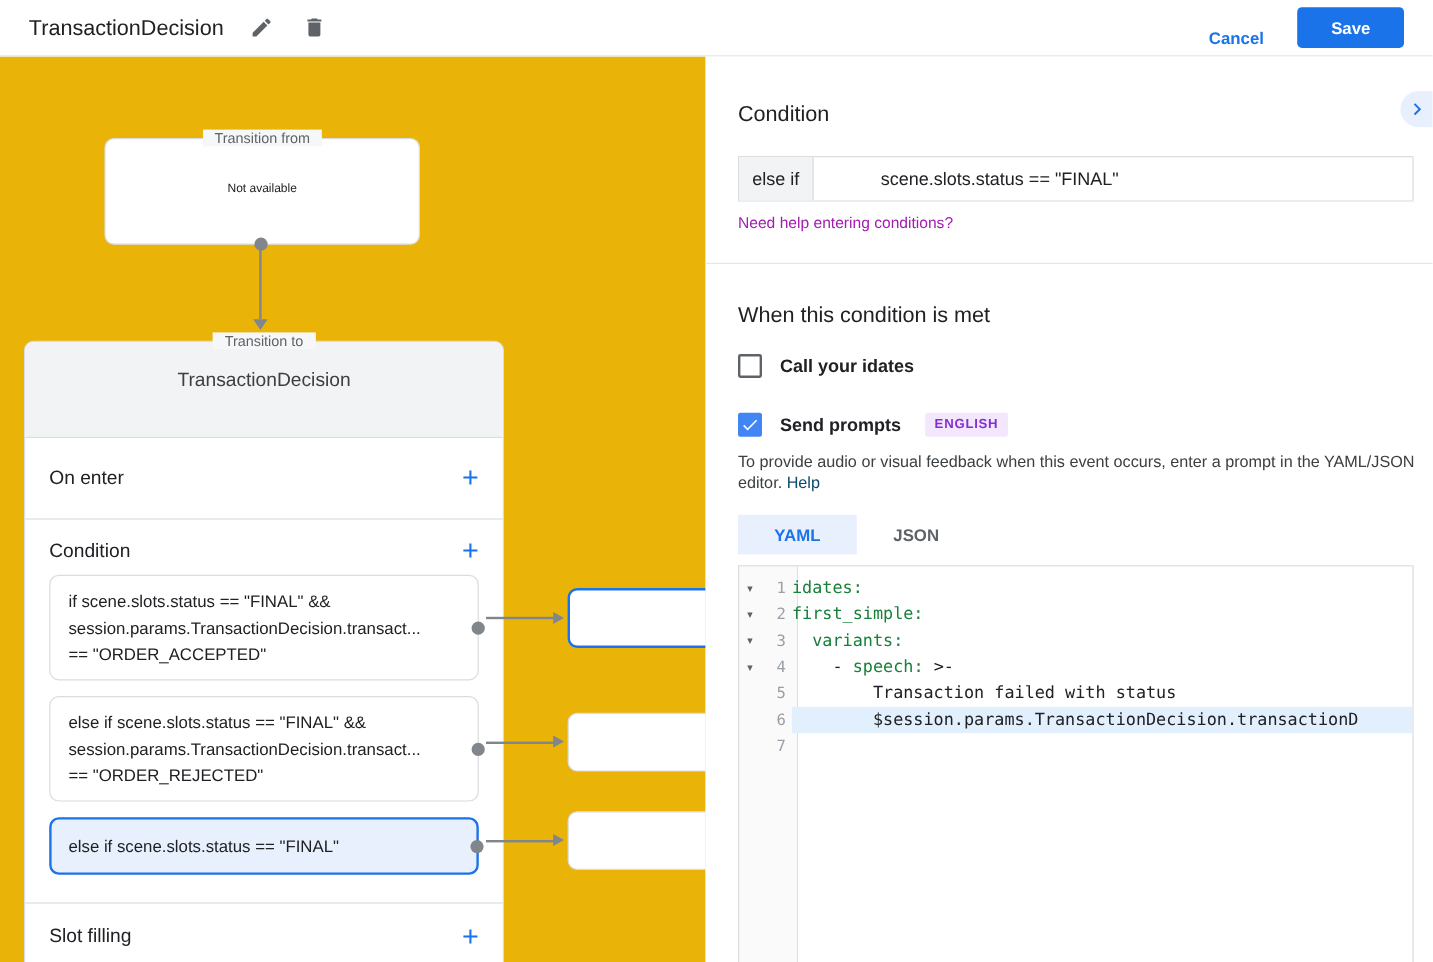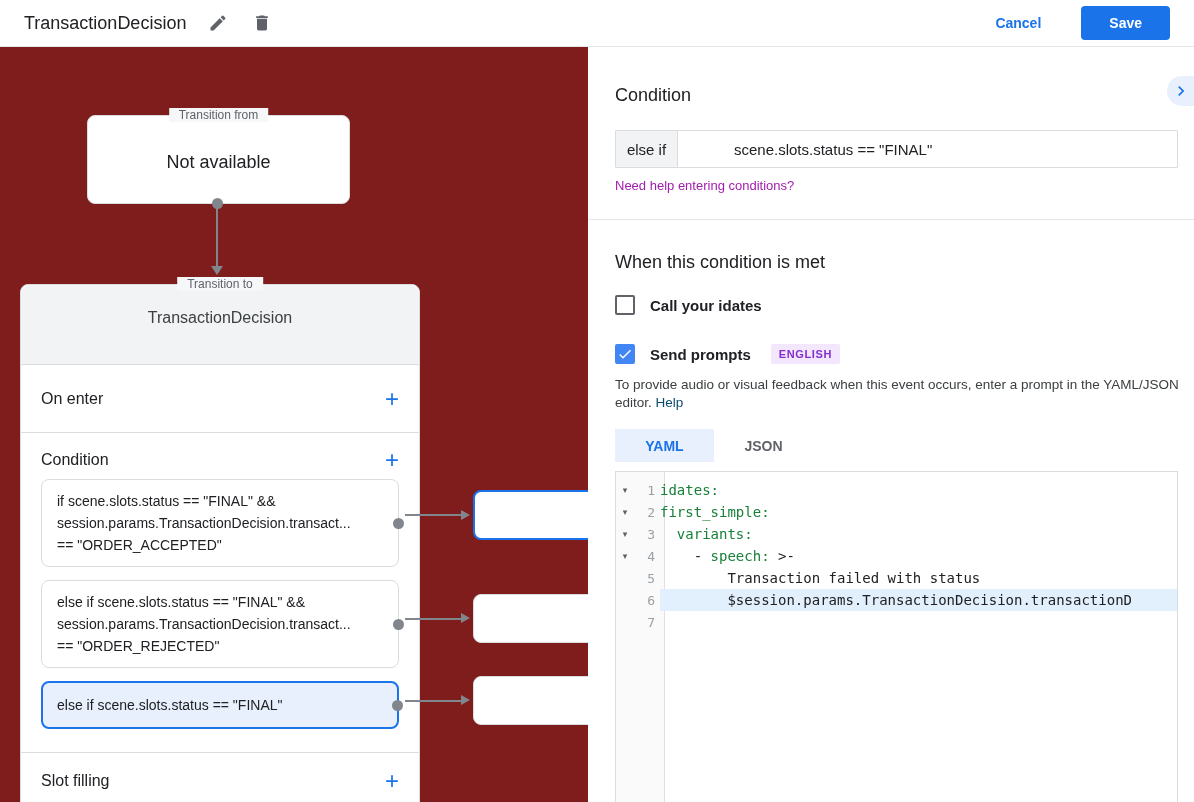--- a/index.html
+++ b/index.html
@@ -6,34 +6,34 @@
   html,body { width:1194px; height:802px; }
   body { font-family:"Liberation Sans", sans-serif; color:#202124; background:#fff; overflow:hidden; }
   .app { position:relative; width:1194px; height:802px; overflow:hidden; background:#fff; }
 
   
   .topbar { position:absolute; left:0; top:0; width:1194px; height:47px; background:#fff;
             border-bottom:1px solid #e4e6e8; display:flex; align-items:center; padding:0 24px; z-index:30; }
   .topbar .title { font-size:18px; color:#202124; }
   .icon-btn { width:24px; height:24px; margin-left:20px; cursor:pointer; display:flex; align-items:center; justify-content:center; }
   .icon-btn svg { fill:#5f6368; }
-  .topbar-right { margin-left:auto; display:flex; align-items:center; gap:40px; }
+  .topbar-right { margin-left:auto; display:flex; align-items:flex-end; gap:28px; }
   .cancel-btn { color:#1a73e8; font-size:14px; font-weight:bold; cursor:pointer; }
   .save-btn { background:#1a73e8; color:#fff; font-size:14px; font-weight:bold; border:none;
               border-radius:4px; padding:9px 28px; cursor:pointer; }
 
   
-  .flow { position:absolute; left:0; top:47px; width:588px; height:755px; background:#7f1d1d; overflow:hidden; }
+  .flow { position:absolute; left:0; top:47px; width:588px; height:755px; background:#eab308; overflow:hidden; }
 
   .fieldset-label { position:absolute; top:-8px; left:50%; transform:translateX(-50%);
                     background:#f6f7f9; padding:0 10px; font-size:12px; color:#5f6368; white-space:nowrap; }
 
   .t-from { position:absolute; left:87px; top:68px; width:263px; height:89px; background:#fff;
             border:1px solid #dadce0; border-radius:8px; }
-  .t-from .value { position:absolute; left:0; right:0; top:36px; text-align:center; font-size:18px; color:#202124; }
+  .t-from .value { position:absolute; left:0; right:0; top:36px; text-align:center; font-size:10px; color:#202124; }
 
   .connector-dot { position:absolute; width:11px; height:11px; border-radius:50%; background:#80868b; }
   .v-line { position:absolute; width:2px; background:#80868b; }
   .arrow-down { position:absolute; width:0; height:0; border-left:6px solid transparent;
                 border-right:6px solid transparent; border-top:9px solid #80868b; }
 
   .t-to { position:absolute; left:20px; top:237px; width:400px; height:600px; background:#fff;
           border:1px solid #dadce0; border-radius:8px 8px 0 0; }
   .t-to-header { height:80px; background:#f1f3f4; border-bottom:1px solid #dadce0; border-radius:8px 8px 0 0; text-align:center; }
   .t-to-header .scene-name { padding-top:24px; font-size:16px; color:#3c4043; }

